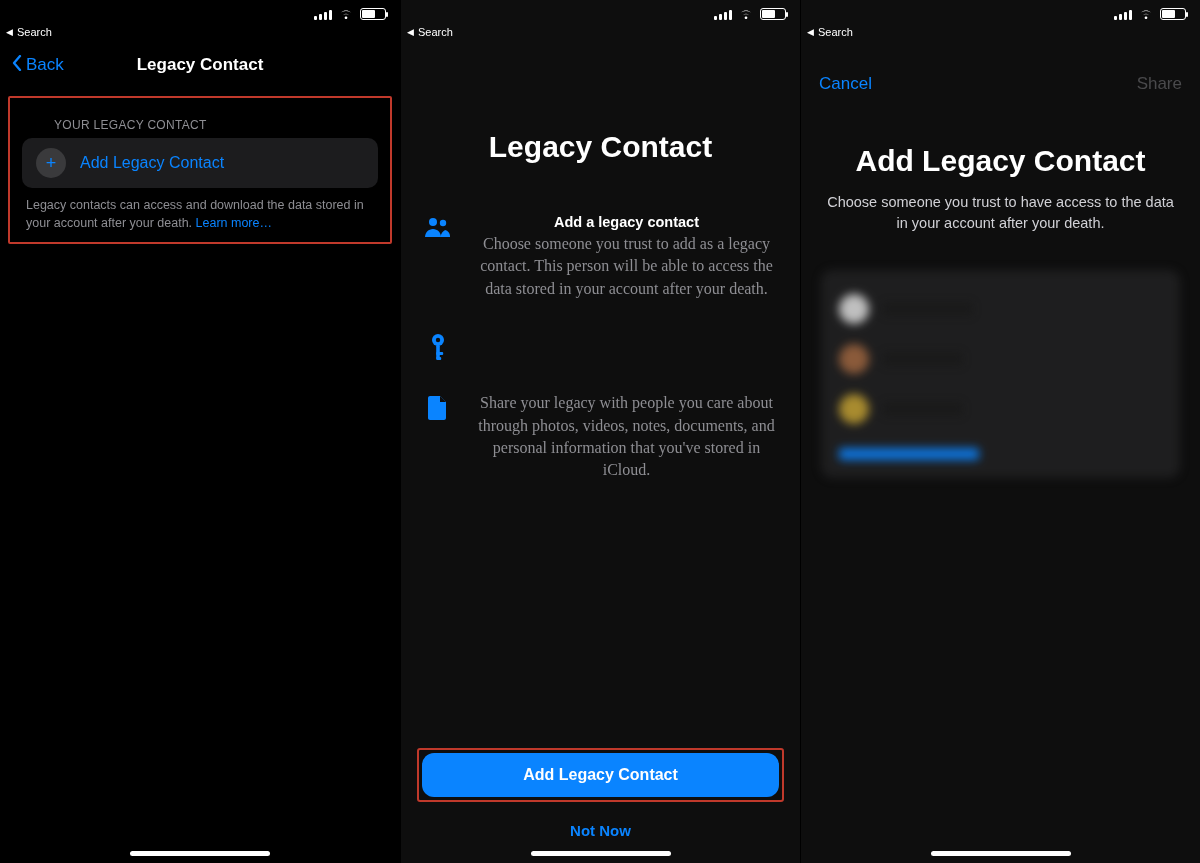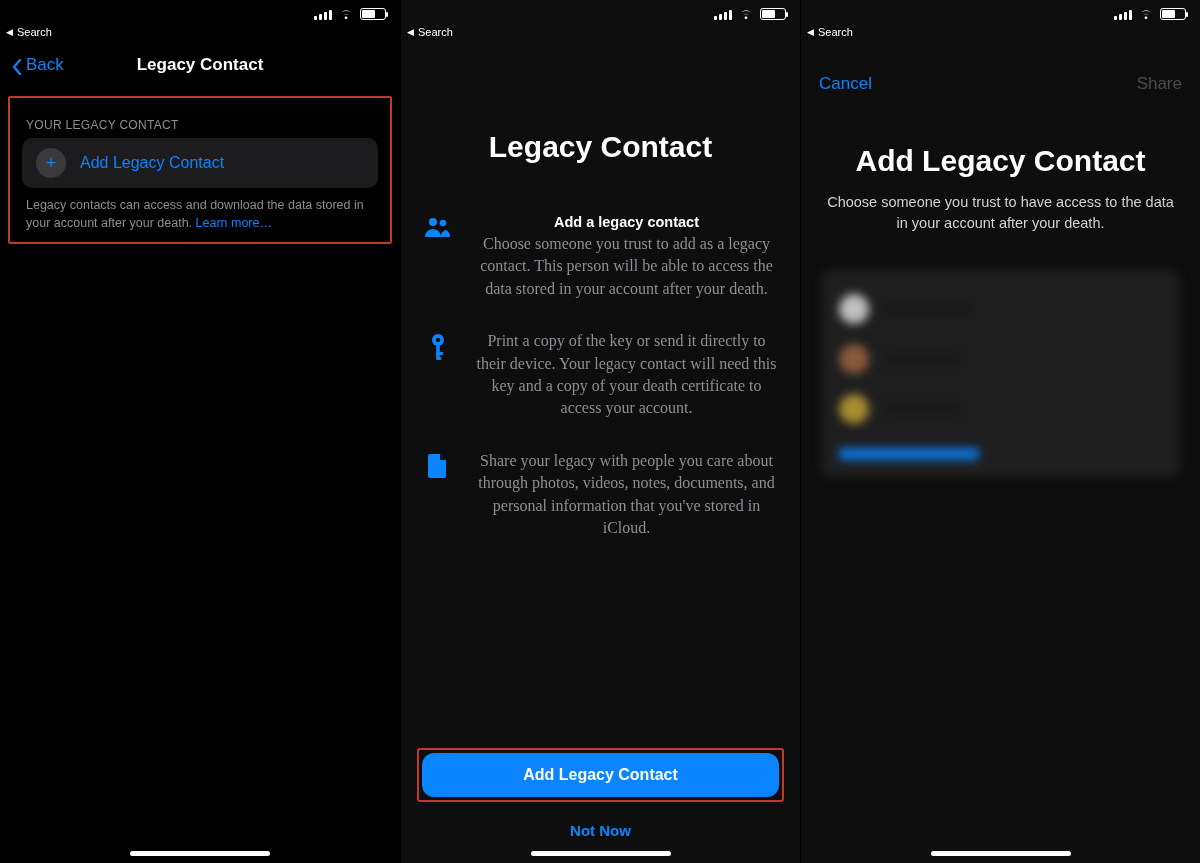--- a/index.html
+++ b/index.html
@@ -51,26 +51,26 @@
     color:#fff; font-size:11px;
   }
   .bc-tri { font-size:9px; }
   
   .nav-bar {
     display:flex; align-items:center;
     height:42px;
     padding:0 12px;
     position:relative;
   }
-  .nav-back { display:flex; align-items:flex-end; gap:4px; color:#0a84ff; font-size:17px; cursor:pointer; }
+  .nav-back { display:flex; align-items:flex-start; gap:4px; color:#0a84ff; font-size:17px; cursor:pointer; }
   .chevron-left { width:10px; height:16px; }
   .nav-title { position:absolute; left:0; right:0; text-align:center; color:#fff; font-size:17px; font-weight:600; pointer-events:none; }
   
   .highlight-box { border:2px solid #c0392b; border-radius:2px; margin:10px 8px 0 8px; padding:4px 0 10px 0; }
-  .section-header { color:#8e8e93; font-size:12px; text-transform:uppercase; letter-spacing:0.3px; padding:16px 16px 6px 16px; }
+  .section-header { color:#8e8e93; font-size:12px; text-transform:uppercase; letter-spacing:0.3px; padding:16px 16px 6px 16px;margin-left:28px; }
   .cell-list { background:#1c1c1e; border-radius:10px; margin:0 12px; overflow:hidden; }
   .cell { display:flex; align-items:center; gap:14px; padding:10px 14px; min-height:46px; cursor:pointer; }
   .cell-icon-circle { width:30px; height:30px; border-radius:50%; background:#3a3a3c; display:flex; align-items:center; justify-content:center; color:#0a84ff; font-size:18px; font-weight:300; }
   .cell-label { color:#0a84ff; font-size:16px; }
   .section-footer { color:#8e8e93; font-size:12.5px; line-height:1.45; padding:8px 16px 0 16px; }
   .link-text { color:#0a84ff; cursor:pointer; }
   
   .home-indicator { position:absolute; bottom:7px; left:50%; transform:translateX(-50%); width:140px; height:5px; background:#fff; border-radius:3px; }
   
   .s2-body { flex:1; display:flex; flex-direction:column; padding: 0 20px; }
@@ -200,21 +200,20 @@
         <div class="info-icon">
           <svg width="26" height="30" viewBox="0 0 26 30">
               <circle cx="13" cy="8" r="6"></circle>
               <circle cx="13" cy="8" r="2.2" fill="#0e0e0e"></circle>
               <rect x="11.2" y="13" width="3.6" height="14" rx="1.2"></rect>
               <rect x="11.2" y="20" width="7" height="3" rx="1"></rect>
               <rect x="11.2" y="25" width="5" height="3" rx="1"></rect>
             </svg>
         </div>
         <div class="info-text">
-          <div class="info-desc">Print a copy of the key or send it directly to their device. Your legacy contact will need this key and a copy of your death certificate to access your account.</div>
         </div>
       </div>
       <div class="info-row">
         <div class="info-icon">
           <svg width="24" height="28" viewBox="0 0 24 28">
               <path d="M4 2h10l6 6v16c0 1.1-.9 2-2 2H4c-1.1 0-2-.9-2-2V4c0-1.1.9-2 2-2z"></path>
               <path d="M14 2v6h6" fill="#0e0e0e"></path>
             </svg>
         </div>
         <div class="info-text">

